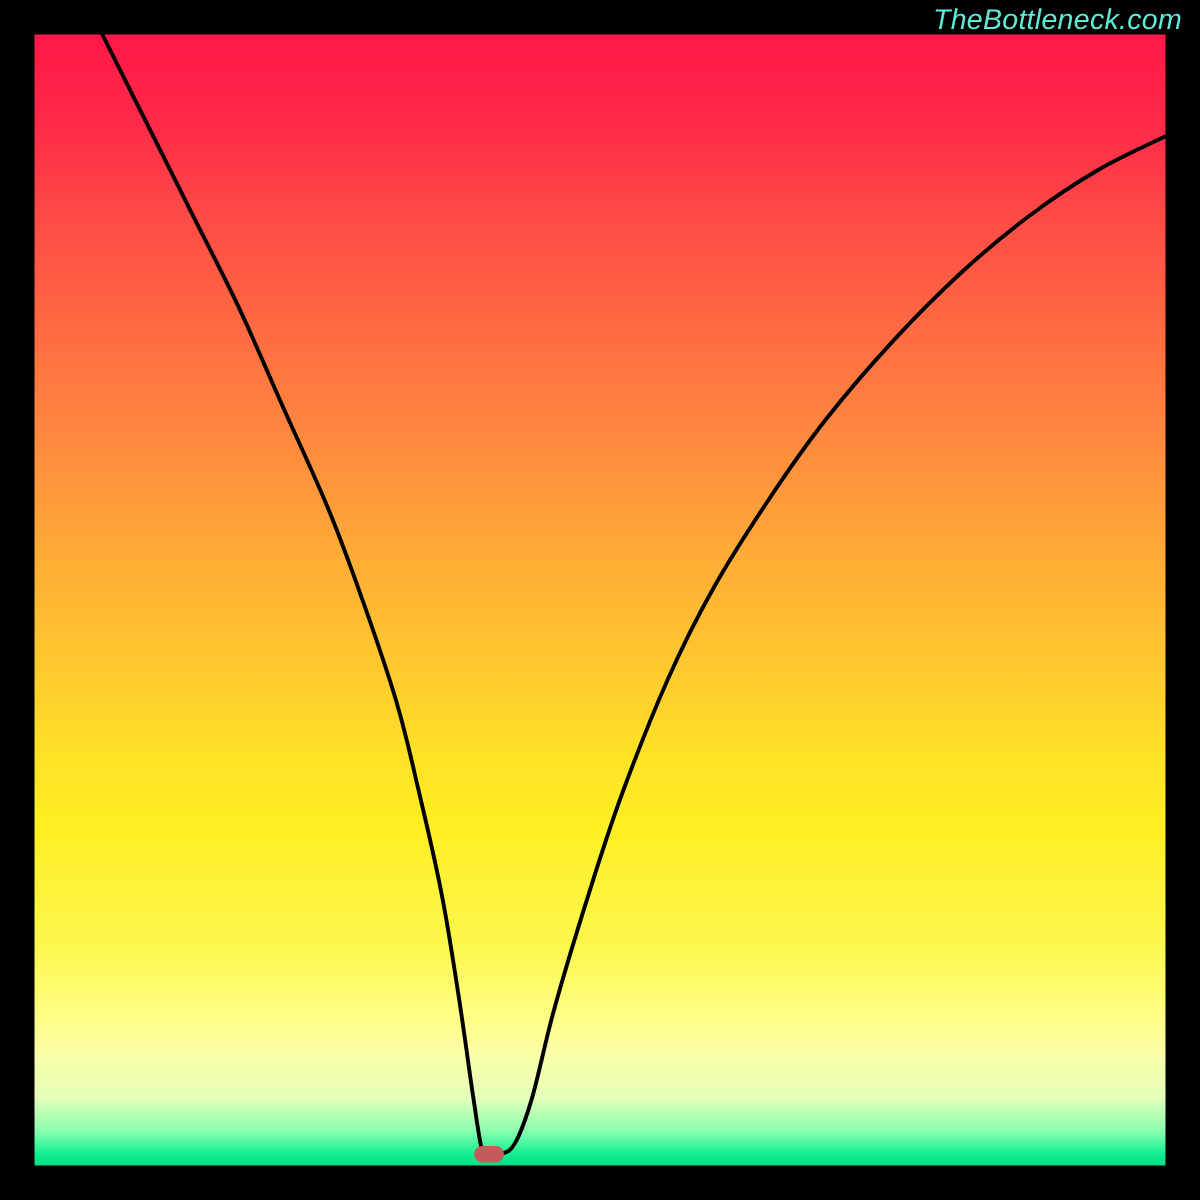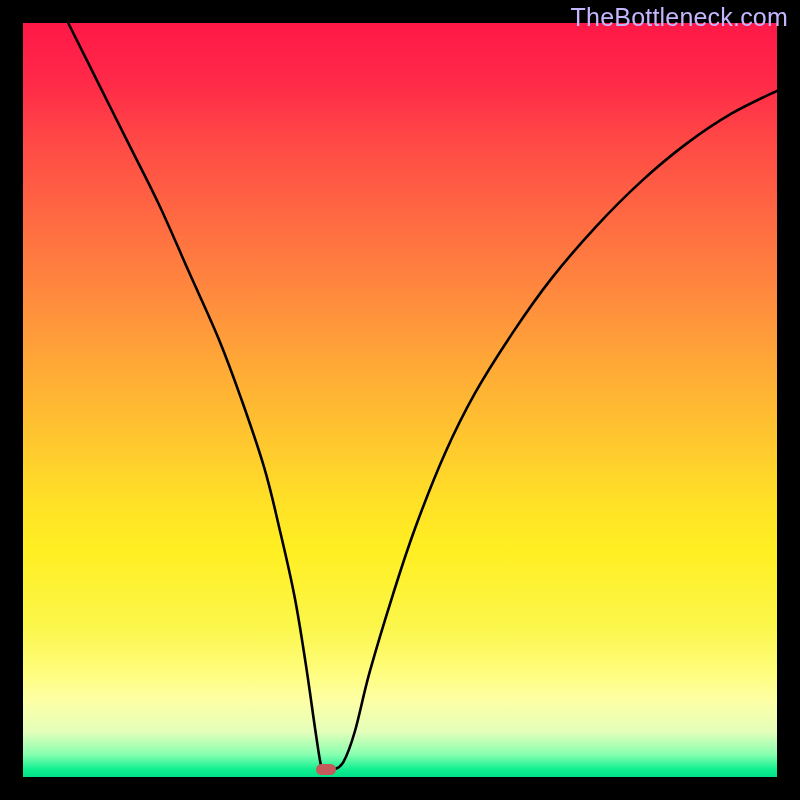--- a/index.html
+++ b/index.html
@@ -33,23 +33,24 @@
       #88ffb0 97%,
       #10ef90 99%,
       #00e088 100%
     );
   }
   .watermark {
     position: absolute;
     top: 3px;
     right: 12px;
     font-family: Arial, Helvetica, sans-serif;
-    font-size: 25px;
-    color: #c4b5fd;
+    font-size: 19px;
+    color: #5eead4;
     letter-spacing: 0.2px;
+    font-style: italic;
   }
   svg.curve {
     position: absolute;
     left: 23px;
     top: 23px;
     width: 754px;
     height: 754px;
     overflow: visible;
   }
   .marker {

